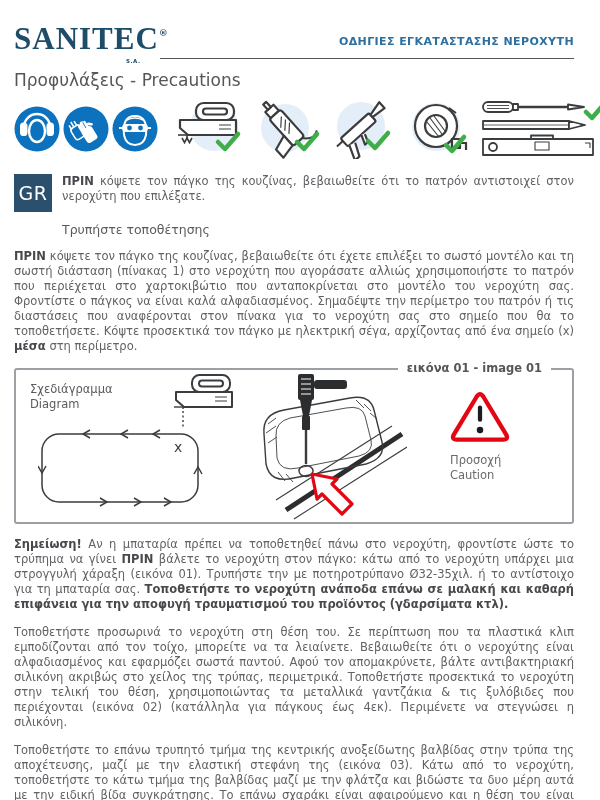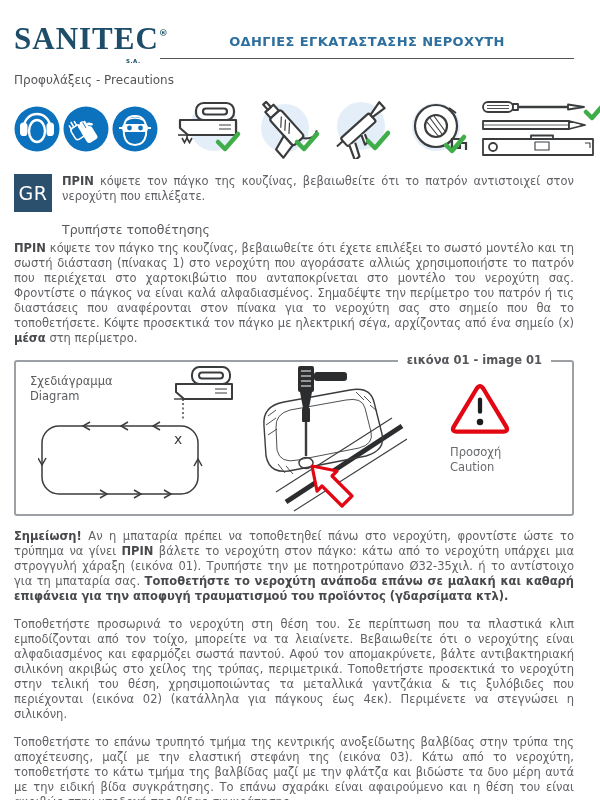--- a/index.html
+++ b/index.html
@@ -9,37 +9,37 @@
     font-family:"DejaVu Sans","Liberation Sans",sans-serif;
     color:#616266;font-size:11.5px;line-height:15px;
   }
   
   .hdr{display:flex;align-items:flex-start;}
   .logo{width:146px;position:relative;color:#1d4d68;flex:none;}
   .logo-text{font-family:"Liberation Serif","DejaVu Serif",serif;font-weight:700;font-size:31px;letter-spacing:1px;line-height:30px;}
   .logo-reg{font-size:9px;vertical-align:top;position:relative;top:2px;font-weight:700;}
   .logo-sa{position:absolute;left:112px;top:30px;font-size:5.5px;font-weight:700;letter-spacing:.5px;}
   .titlewrap{flex:1;padding-top:10px;}
-  .doc-title{text-align:center;color:#2d6f9e;font-weight:700;font-size:13px;letter-spacing:.4px;padding-bottom:9px;}
+  .doc-title{text-align:right;color:#2d6f9e;font-weight:700;font-size:11px;letter-spacing:.4px;padding-bottom:9px;}
   .rule{border-bottom:1.6px solid #55565a;}
   
-  .prec-head{margin-top:14px;font-size:12px;color:#55565a;}
+  .prec-head{margin-top:14px;font-size:17px;color:#55565a;}
   .icons-row{margin-top:9px;display:flex;align-items:center;height:64px;}
   .icons-row svg{display:block;}
   .blue-ic{margin-right:3px;flex:none;}
   .tool-ic{flex:none;}
   .g1{margin-left:11px}.g2{margin-left:8px}.g3{margin-left:6px}.g4{margin-left:8px}.g5{margin-left:9px}
   
   .gr-row{margin-top:13px;display:flex;}
   .gr-box{flex:none;width:38px;height:38px;background:#2b506d;color:#fff;
     display:flex;align-items:center;justify-content:center;font-size:19px;letter-spacing:.5px;}
   .gr-text{margin-left:10px;flex:1;text-align:justify;}
   .sec-head{margin-left:48px;margin-top:10px;font-size:12.5px;color:#5a5b5e;}
   
-  p.body{margin:4px 0 0 0;text-align:justify;}
+  p.body{margin:12px 0 0 0;text-align:justify;}
   p.space{margin-top:13px;}
   b{font-weight:700;color:#48494c;}
   
   .figure{position:relative;margin-top:14px;height:152px;border:2px solid #9ca0a4;border-radius:3px;}
   .fig-tag{position:absolute;top:-9px;right:21px;background:#fff;padding:0 9px;font-weight:700;color:#55565a;font-size:11.5px;}
   .diagram-label{position:absolute;left:14px;top:12px;font-size:11.5px;color:#5a5b5e;line-height:15px;}
   .cutpath{position:absolute;left:22px;top:56px;}
   .fig-jigsaw{position:absolute;left:152px;top:2px;}
   .sinkart{position:absolute;left:226px;top:2px;}
   .warnwrap{position:absolute;left:434px;top:20px;width:120px;text-align:left;}

